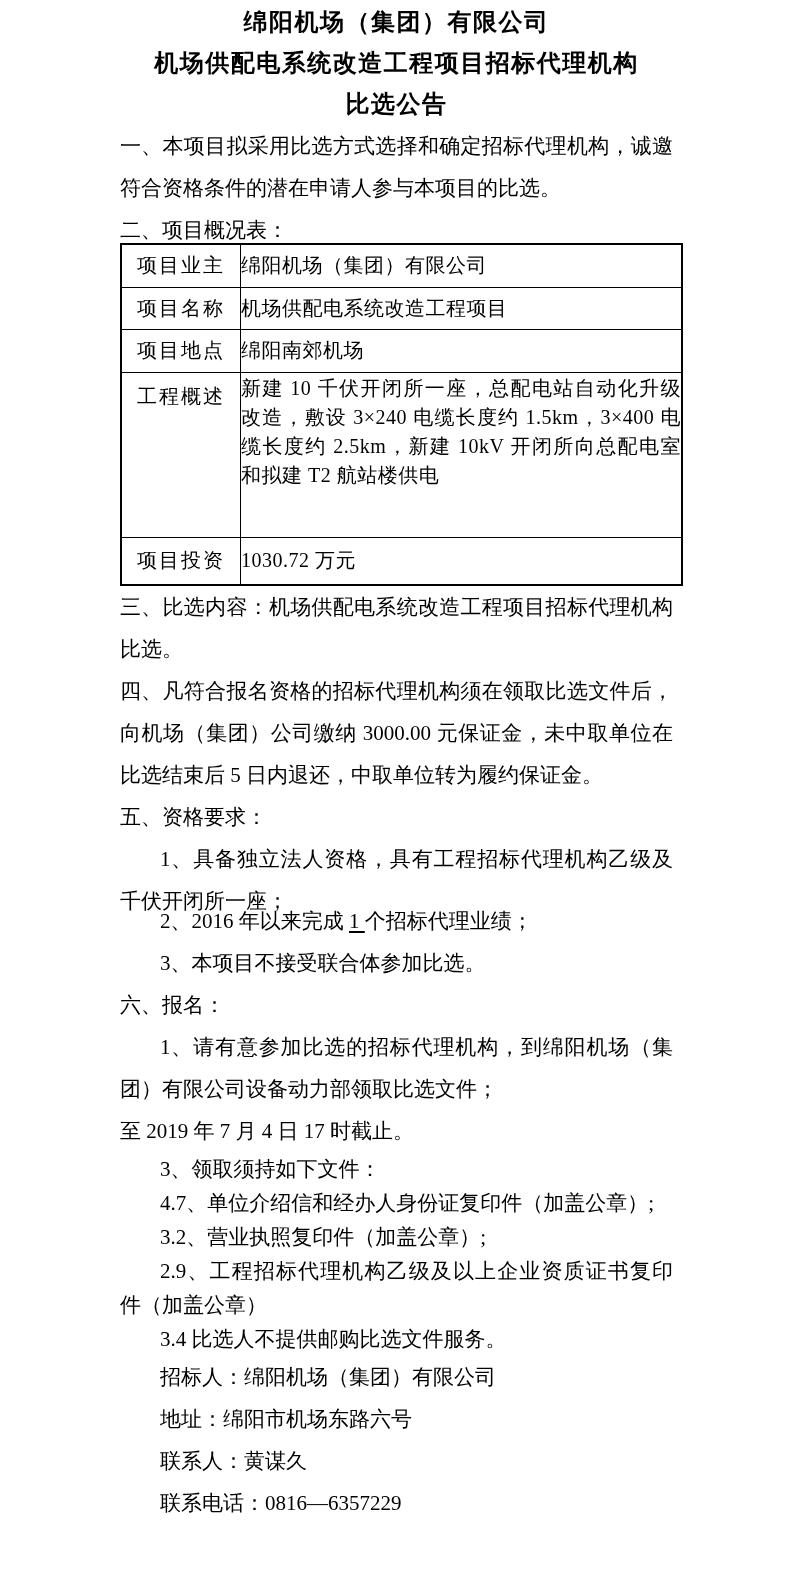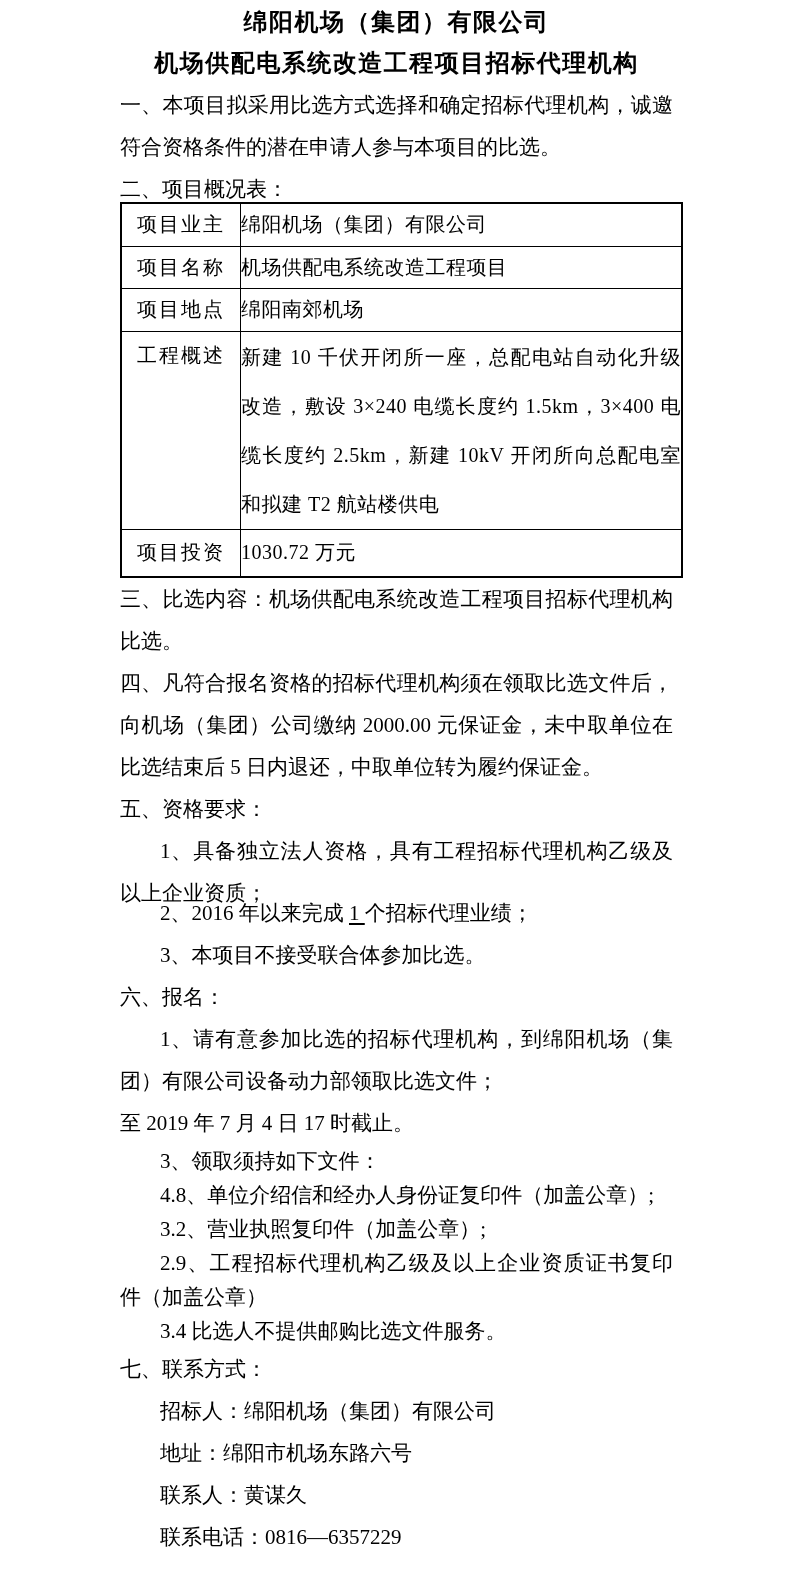--- a/index.html
+++ b/index.html
@@ -34,28 +34,29 @@
     border: 2px solid #000;
     font-size: 20px;
   }
   table.ov td { border: 1px solid #000; padding: 0; }
   td.lbl { width: 118px; text-align: center; letter-spacing: 2px; }
   td.val { padding: 0 8px 0 10px; letter-spacing: 0.5px; }
   tr.r1 { height: 43px; } tr.r2 { height: 42px; } tr.r3 { height: 43px; }
   tr.r4 { height: 165px; } tr.r5 { height: 48px; }
   tr.tall td { vertical-align: top; }
   tr.tall td.lbl { padding-top: 10px; }
-  tr.tall td.val { line-height: 49px; padding-top: 1px; text-align: justify; }
+  tr.tall td.val { line-height: 29px; padding-top: 1px; text-align: justify; }
 </style>
 </head>
 <body>
 
 <div class="doc">
   <div class="t">绵阳机场（集团）有限公司</div>
   <div class="t">机场供配电系统改造工程项目招标代理机构</div>
+  <div class="t">比选公告</div>
 
   <div id="before-table">
       <div class="ln full">一、本项目拟采用比选方式选择和确定招标代理机构，诚邀</div>
       <div class="ln">符合资格条件的潜在申请人参与本项目的比选。</div>
       <div class="ln">二、项目概况表：</div>
     </div>
 
   <table class="ov">
     <tbody id="ov-body">
         <tr class="r1">
@@ -78,36 +79,35 @@
           <td class="lbl">项目投资</td>
           <td class="val">1030.72 万元</td>
         </tr>
       </tbody>
   </table>
 
   <div id="after-table">
       <div class="ln full">三、比选内容：机场供配电系统改造工程项目招标代理机构</div>
       <div class="ln">比选。</div>
       <div class="ln full">四、凡符合报名资格的招标代理机构须在领取比选文件后，</div>
-      <div class="ln full">向机场（集团）公司缴纳 2000.00 元保证金，未中取单位在</div>
+      <div class="ln full">向机场（集团）公司缴纳 3000.00 元保证金，未中取单位在</div>
       <div class="ln">比选结束后 5 日内退还，中取单位转为履约保证金。</div>
       <div class="ln">五、资格要求：</div>
       <div class="ln sub full">1、具备独立法人资格，具有工程招标代理机构乙级及</div>
-      <div class="ln">以上企业资质；</div>
+      <div class="ln">千伏开闭所一座；</div>
       <div class="ln sub tight"><span>2、2016 年以来完成 </span><span class="u">1 </span><span>个招标代理业绩；</span></div>
       <div class="ln sub">3、本项目不接受联合体参加比选。</div>
       <div class="ln">六、报名：</div>
       <div class="ln sub full">1、请有意参加比选的招标代理机构，到绵阳机场（集</div>
       <div class="ln">团）有限公司设备动力部领取比选文件；</div>
       <div class="ln">至 2019 年 7 月 4 日 17 时截止。</div>
       <div class="ln sub small">3、领取须持如下文件：</div>
-      <div class="ln sub small">4.8、单位介绍信和经办人身份证复印件（加盖公章）;</div>
+      <div class="ln sub small">4.7、单位介绍信和经办人身份证复印件（加盖公章）;</div>
       <div class="ln sub small">3.2、营业执照复印件（加盖公章）;</div>
       <div class="ln sub full small">2.9、工程招标代理机构乙级及以上企业资质证书复印</div>
       <div class="ln small">件（加盖公章）</div>
       <div class="ln sub small">3.4 比选人不提供邮购比选文件服务。</div>
-      <div class="ln">七、联系方式：</div>
       <div class="ln sub">招标人：绵阳机场（集团）有限公司</div>
       <div class="ln sub">地址：绵阳市机场东路六号</div>
       <div class="ln sub">联系人：黄谋久</div>
       <div class="ln sub">联系电话：0816—6357229</div>
     </div>
 </div>
 
 </body></html>

